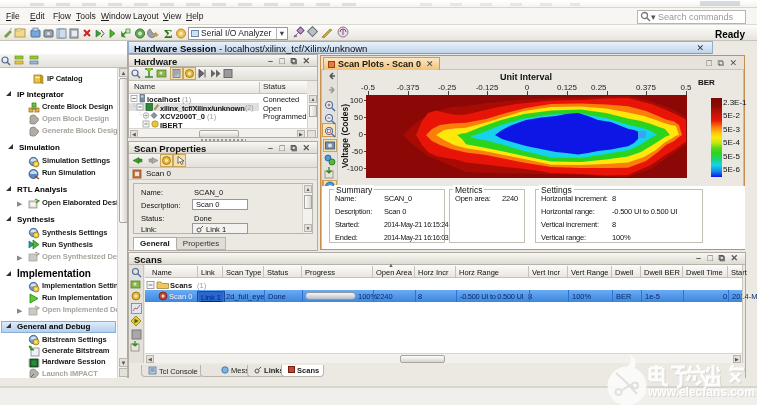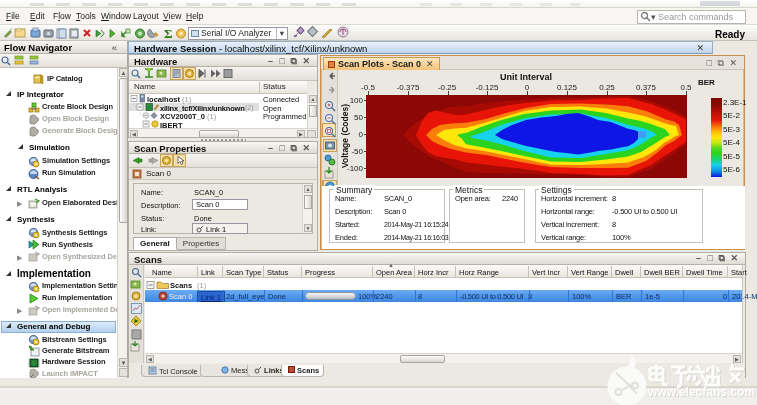--- a/index.html
+++ b/index.html
@@ -79,21 +79,20 @@
 <path d="M2 12 l8 -8 m-8 8 l3 -1 l-2 -1z" stroke="#8a6a9a" fill="#8a6a9a"></path>
       <rect x="6" y="3" width="5" height="5" fill="#b89ac8" stroke="#6a4a7a" transform="rotate(45 8.5 5.5)"></rect>
 <rect x="17" y="3" width="7" height="7" fill="#b8bfc8" stroke="#6a7076" transform="rotate(45 20.5 6.5)"></rect>
 <path d="M30 12 l8 -8 l2 1 l-8 8z" fill="#c8a83a" stroke="#8a6f1a" stroke-width=".6"></path>
 <circle cx="51" cy="7" r="5" fill="#e8dce8" stroke="#8a7a9a"></circle>
       <path d="M48 7 a3 3 0 0 1 6 0 m-3 -3 v6" stroke="#9a4a6a" fill="none"></path>
 </g>
 </svg>
 <div class="abs b" style="left:700px;top:29px;width:45px;text-align:right;font-size:10px;color:#000;">Ready</div>
 <div class="abs" style="left:0;top:41px;width:128px;height:337px;border-right:1px solid #aaa69e;background:#fff;">
-<div class="panel-title abs b" style="left:0;top:0;width:127px;height:13px;font-size:9.5px;padding:1px 0 0 4px;color:#000;">Flow Navigator<span style="float:right;margin-right:10px;font-weight:normal;color:#444;">«</span></div>
 <div class="abs" style="left:0;top:13px;width:127px;height:14px;background:linear-gradient(#f6f5f2,#e4e1da);border-bottom:1px solid #c2bfb7;"><svg width="50" height="13" viewBox="0 0 50 13">
         <circle cx="5" cy="6" r="3" fill="none" stroke="#4a6a9a" stroke-width="1.2"></circle>
         <line x1="7.5" y1="8.5" x2="10" y2="11" stroke="#4a6a9a" stroke-width="1.4"></line>
         <rect x="15" y="2" width="8" height="3" fill="#9ac83a" stroke="#5a8a0a" stroke-width="0.6"></rect>
         <rect x="15" y="7" width="8" height="3" fill="#e8c83a" stroke="#9a7a0a" stroke-width="0.6"></rect>
         <rect x="30" y="2" width="8" height="3" fill="#9ac83a" stroke="#5a8a0a" stroke-width="0.6"></rect>
         <rect x="30" y="7" width="8" height="3" fill="#9ab8d8" stroke="#4a6a9a" stroke-width="0.6"></rect>
       </svg></div>
 <div class="abs" style="left:0;top:27px;width:117px;height:310px;background:#fff;overflow:hidden;">
 <div class="abs" style="left:33px;top:5.0px;width:12px;height:12px;"><svg width="11" height="11" viewBox="0 0 11 11">
@@ -113,21 +112,21 @@
         </svg></div>
       <div class="abs" style="left:42px;top:34.0px;font-size:7.5px;font-weight:bold;letter-spacing:-0.1px;color:#1a1a1a;white-space:nowrap;">Create Block Design</div>
 <div class="abs" style="left:28px;top:45.5px;width:12px;height:12px;"><svg width="12" height="11" viewBox="0 0 12 11">
           <path d="M2 4 q0 -3 3 -3 q3 0 3 2 l2 1 q1 1 0 3 l-3 3 h-3 q-3 0 -2 -3z" fill="#b0aca6" stroke="#7a766f" stroke-width="0.7"></path>
         </svg></div>
       <div class="abs" style="left:42px;top:46.0px;font-size:7.5px;font-weight:bold;letter-spacing:-0.1px;color:#a8a49e;white-space:nowrap;">Open Block Design</div>
 <div class="abs" style="left:28px;top:57.5px;width:12px;height:12px;"><svg width="12" height="11" viewBox="0 0 12 11">
           <path d="M2 4 q0 -3 3 -3 q3 0 3 2 l2 1 q1 1 0 3 l-3 3 h-3 q-3 0 -2 -3z" fill="#b0aca6" stroke="#7a766f" stroke-width="0.7"></path>
         </svg></div>
       <div class="abs" style="left:42px;top:58.0px;font-size:7.5px;font-weight:bold;letter-spacing:-0.1px;color:#a8a49e;white-space:nowrap;">Generate Block Design</div>
-<div class="abs b" style="left:18px;top:74.5px;font-size:8px;color:#000;white-space:nowrap;"><svg width="6" height="6" style="margin-right:1px;">
+<div class="abs b" style="left:8px;top:74.5px;font-size:8px;color:#000;white-space:nowrap;"><svg width="6" height="6" style="margin-right:1px;">
           <polygon points="5,0 5,5 0,5" fill="#333"></polygon>
         </svg><span style="margin-left:4px;">Simulation</span></div>
 <div class="abs" style="left:28px;top:87.5px;width:12px;height:12px;"><svg width="12" height="12" viewBox="0 0 12 12">
           <circle cx="5.5" cy="5.5" r="4.2" fill="#7a9ac8" stroke="#3a5a88" stroke-width="0.8"></circle>
           <path d="M2.5 5.5 a3 3 0 0 1 6 0z" fill="#d8e4f2"></path>
           <circle cx="8" cy="8" r="3" fill="#e8c83a" stroke="#9a7a10" stroke-width="0.8"></circle>
           <circle cx="8" cy="8" r="1" fill="#f8f0c8"></circle>
         </svg></div>
       <div class="abs" style="left:42px;top:88.0px;font-size:7.5px;font-weight:bold;letter-spacing:-0.1px;color:#1a1a1a;white-space:nowrap;">Simulation Settings</div>
 <div class="abs" style="left:28px;top:99.5px;width:12px;height:12px;"><svg width="12" height="12" viewBox="0 0 12 12">
@@ -391,21 +390,21 @@
         <text x="4.8" y="9.5" font-size="8" font-weight="bold" fill="#fff">?</text>
       </g>
 </svg>
 <div class="abs b" style="left:140px;top:16px;width:130px;text-align:center;font-size:9px;">Unit Interval</div>
 <span class="abs" style="left:31px;top:27px;width:32px;text-align:center;font-size:8px;color:#222;">-0.5</span>
     <span class="abs" style="left:71px;top:27px;width:32px;text-align:center;font-size:8px;color:#222;">-0.375</span>
     <span class="abs" style="left:110px;top:27px;width:32px;text-align:center;font-size:8px;color:#222;">-0.25</span>
     <span class="abs" style="left:150px;top:27px;width:32px;text-align:center;font-size:8px;color:#222;">-0.125</span>
     <span class="abs" style="left:190px;top:27px;width:32px;text-align:center;font-size:8px;color:#222;">0</span>
     <span class="abs" style="left:230px;top:27px;width:32px;text-align:center;font-size:8px;color:#222;">0.125</span>
-    <span class="abs" style="left:270px;top:27px;width:32px;text-align:center;font-size:8px;color:#222;">0.25</span>
+    <span class="abs" style="left:270px;top:27px;width:32px;font-size:8px;color:#222;">0.25</span>
     <span class="abs" style="left:309px;top:27px;width:32px;text-align:center;font-size:8px;color:#222;">0.375</span>
     <span class="abs" style="left:349px;top:27px;width:32px;text-align:center;font-size:8px;color:#222;">0.5</span>
     <div class="abs" style="left:47.0px;top:35px;width:1px;height:4px;background:#444;"></div>
     <div class="abs" style="left:86.8px;top:35px;width:1px;height:4px;background:#444;"></div>
     <div class="abs" style="left:126.5px;top:35px;width:1px;height:4px;background:#444;"></div>
     <div class="abs" style="left:166.2px;top:35px;width:1px;height:4px;background:#444;"></div>
     <div class="abs" style="left:206.0px;top:35px;width:1px;height:4px;background:#444;"></div>
     <div class="abs" style="left:245.8px;top:35px;width:1px;height:4px;background:#444;"></div>
     <div class="abs" style="left:285.5px;top:35px;width:1px;height:4px;background:#444;"></div>
     <div class="abs" style="left:325.2px;top:35px;width:1px;height:4px;background:#444;"></div>

